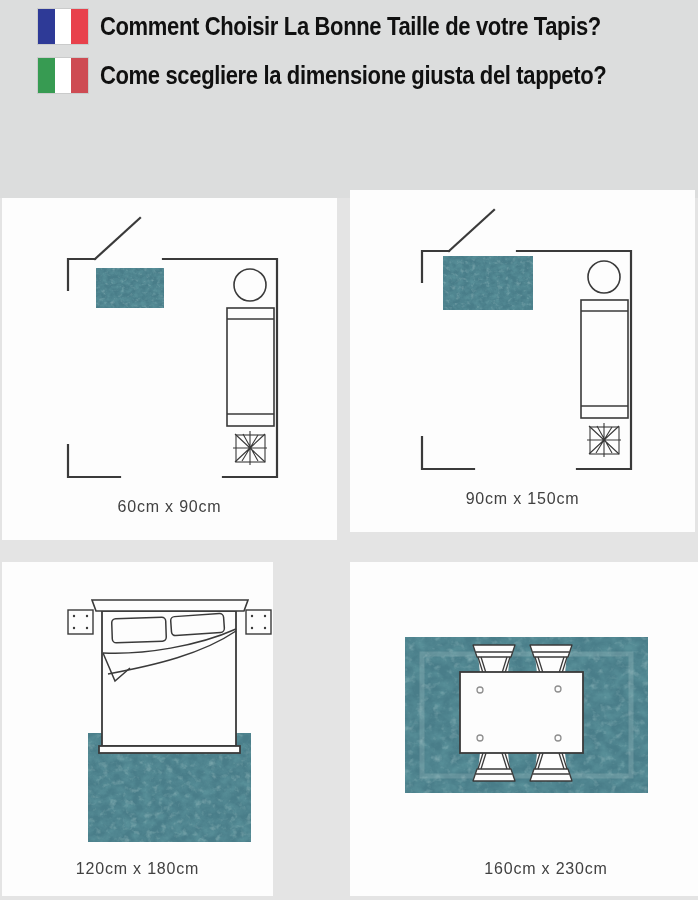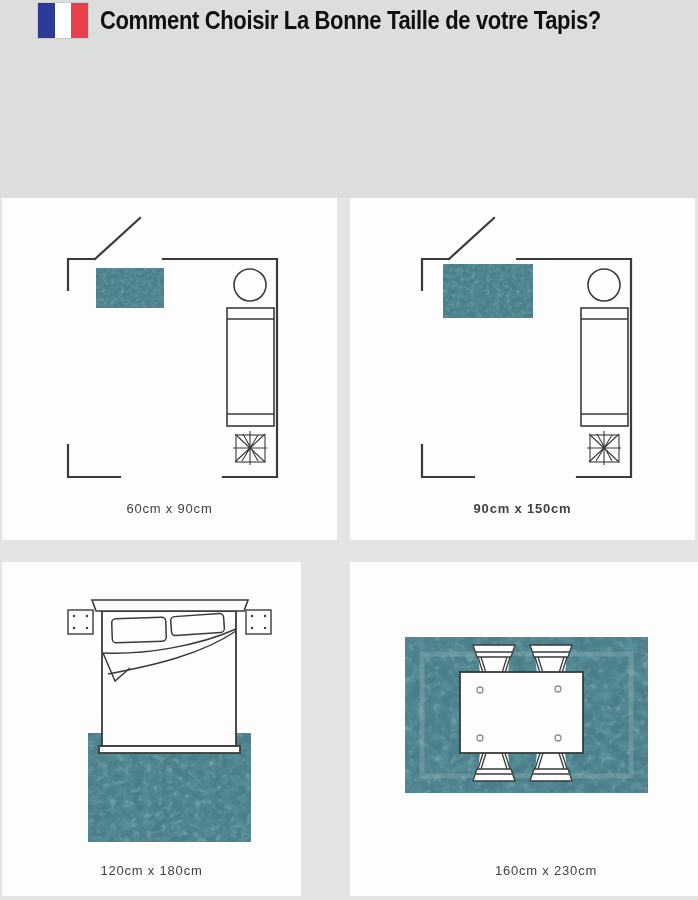--- a/index.html
+++ b/index.html
@@ -2,21 +2,21 @@
 <html style="--header-bg: #dcdddd; --gutter-bg: #e4e4e4; --panel-bg: #fdfdfd; --line: #3a3a3a; --header-text: #101010; --label-text: #414141; --rug-teal: #497d89; --rug-teal-dark: #1a4752; --france-blue: #2e3a97; --france-red: #e8414c; --spain-red: #c8202f; --spain-yellow: #f6c52e; --italy-green: #379b52; --italy-red: #ce4b53; --germany-black: #151515; --germany-red: #dd2c2e; --germany-gold: #ffce3e;"><head>
 <meta charset="utf-8">
 <style>
   html,body{margin:0;padding:0;}
   body{font-family:"Liberation Sans", sans-serif; background:#bfbfbf;}
   .page{position:relative; width:698px; height:900px; background:var(--gutter-bg,#e4e4e4); overflow:hidden; margin:0 auto;}
 
   
   .header{position:absolute; left:0; top:0; width:698px; height:198px;
           background:var(--header-bg,#dcdddd);
-          display:flex; flex-direction:column; padding-top:3px; gap:14px; box-sizing:border-box;}
+          display:flex; flex-direction:column; padding-top:9px; gap:14px; box-sizing:border-box;}
   .hrow{display:flex; align-items:center; height:35px; padding-left:38px;}
   .htext{font-size:25px; font-weight:bold; color:var(--header-text,#101010);
          letter-spacing:-0.4px; white-space:nowrap;
          transform:scaleX(0.88); transform-origin:left center; margin-left:12px;}
 
   
   .flag{width:50px; height:35px; flex-shrink:0; display:flex; position:relative;
         box-shadow:0 0 0 1px rgba(0,0,0,0.08);}
   .flag.horz{flex-direction:column;}
   .flag > div{flex:1;}
@@ -32,46 +32,54 @@
   .i-green{background:var(--italy-green);}
   .i-red  {background:var(--italy-red);}
   .g-black{background:var(--germany-black);}
   .g-red  {background:var(--germany-red);}
   .g-gold {background:var(--germany-gold);}
 
   
   .panel{position:absolute; background:var(--panel-bg,#fdfdfd);}
   .panel svg{position:absolute; left:0; top:0;}
   .p-tl{left:2px;   top:198px; width:335px; height:342px;}
-  .p-tr{left:350px; top:198px; width:345px; height:342px;font-weight:bold;}
-  .p-bl{left:2px;   top:562px; width:299px; height:334px;}
+  .p-tr{left:350px; top:190px; width:345px; height:342px;}
+  .p-bl{left:2px;   top:562px; width:271px; height:334px;}
   .p-br{left:350px; top:562px; width:392px; height:334px;}
 
   .size-label{position:absolute; left:0; right:0; text-align:center;
-      font-size:13px; color:var(--label-text,#414141); letter-spacing:0.8px;}
+      font-size:16px; color:var(--label-text,#414141); letter-spacing:0.8px;}
   .p-tl .size-label,.p-tr .size-label{bottom:24px;}
   .p-bl .size-label,.p-br .size-label{bottom:18px;}
 </style>
 </head>
 <body>
 
 <div class="page">
 
   <div class="header">
 
     <div class="hrow">
       <div class="flag">
         <div class="f-blue"></div>
         <div class="f-white"></div>
         <div class="f-red"></div>
       </div>
       <div class="htext">Comment Choisir La Bonne Taille de votre Tapis?</div>
     </div>
 
 
+    <div class="hrow">
+      <div class="flag">
+        <div class="i-green"></div>
+        <div class="f-white"></div>
+        <div class="i-red"></div>
+      </div>
+      <div class="htext">Come scegliere la dimensione giusta del tappeto?</div>
+    </div>
 
   </div>
 
   <div class="panel p-tl">
     <svg width="335" height="342" viewBox="0 0 335 342">
       <defs>
         <filter id="texA1" x="0%" y="0%" width="100%" height="100%">
           <feTurbulence type="fractalNoise" baseFrequency="0.18 0.22" numOctaves="3" seed="7"></feTurbulence>
           <feColorMatrix type="matrix" values="0 0 0 0 0.10  0 0 0 0 0.28  0 0 0 0 0.32  0 0 0 1.8 -0.55"></feColorMatrix>
         </filter>

